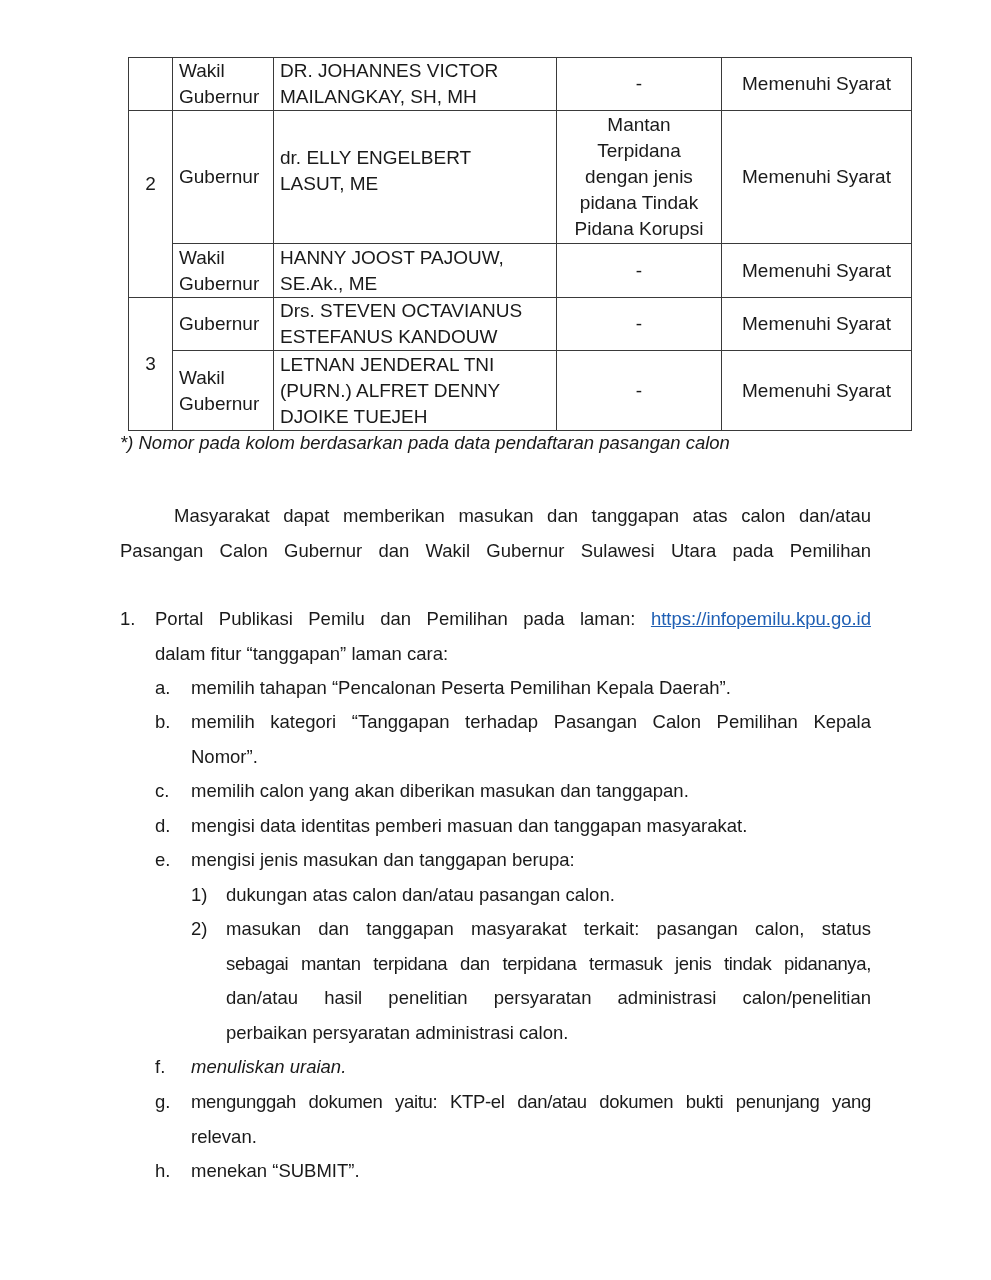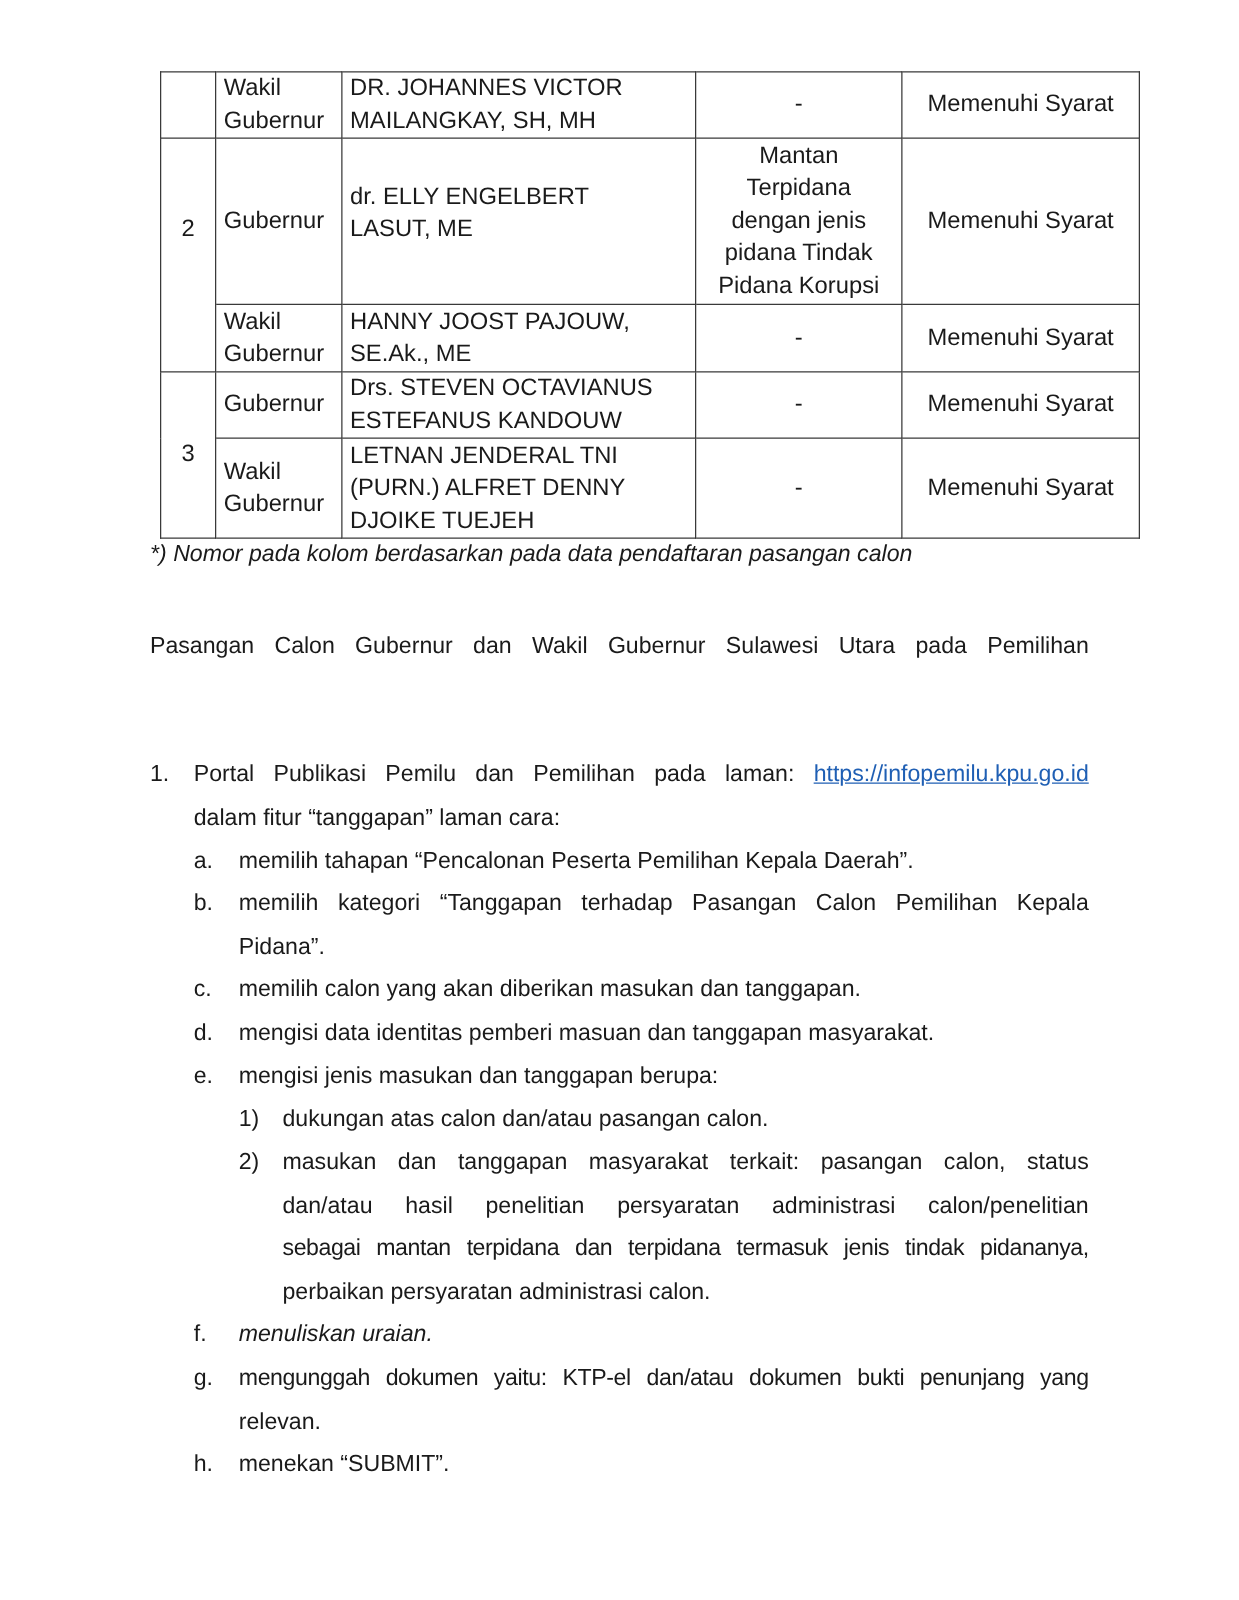--- a/index.html
+++ b/index.html
@@ -144,20 +144,21 @@
           <span class="line">-</span>
         </td>
         <td class="ket">Memenuhi Syarat</td>
       </tr>
     </tbody>
   </table>
 
   <div class="footnote">*) Nomor pada kolom berdasarkan pada data pendaftaran pasangan calon</div>
 
   <div class="body-text" style="top:499px;">
+    <span class="jline" style="padding-left:54px;">Masyarakat dapat memberikan masukan dan tanggapan atas calon dan/atau</span>
     <span class="jline">Pasangan Calon Gubernur dan Wakil Gubernur Sulawesi Utara pada Pemilihan</span>
   </div>
 
   <div class="item" style="left:120px; top:602px; width:751px; height:70px;">
     <span class="marker">1.</span>
     <div class="content" style="left:35px; width:716px;">
       <span class="jline">
         <span>Portal Publikasi Pemilu dan Pemilihan pada laman:</span>
         <a class="link" href="#">https://infopemilu.kpu.go.id</a>
       </span>
@@ -169,21 +170,21 @@
     <span class="marker">a.</span>
     <div class="content" style="left:36px; width:680px;">
       <span class="line">memilih tahapan “Pencalonan Peserta Pemilihan Kepala Daerah”.</span>
     </div>
   </div>
 
   <div class="item" style="left:155px; top:705px; width:716px;">
     <span class="marker">b.</span>
     <div class="content" style="left:36px; width:680px;">
       <span class="jline">memilih kategori “Tanggapan terhadap Pasangan Calon Pemilihan Kepala</span>
-      <span class="line">Pidana”.</span>
+      <span class="line">Nomor”.</span>
     </div>
   </div>
 
   <div class="item" style="left:155px; top:774px; width:716px;">
     <span class="marker">c.</span>
     <div class="content" style="left:36px; width:680px;">
       <span class="line">memilih calon yang akan diberikan masukan dan tanggapan.</span>
     </div>
   </div>
 
@@ -205,22 +206,22 @@
     <span class="marker">1)</span>
     <div class="content" style="left:35px; width:645px;">
       <span class="line">dukungan atas calon dan/atau pasangan calon.</span>
     </div>
   </div>
 
   <div class="item" style="left:191px; top:912px; width:680px;">
     <span class="marker">2)</span>
     <div class="content" style="left:35px; width:645px;">
       <span class="jline">masukan dan tanggapan masyarakat terkait: pasangan calon, status</span>
+      <span class="jline" style="letter-spacing:-0.35px;">sebagai mantan terpidana dan terpidana termasuk jenis tindak pidananya,</span>
       <span class="jline">dan/atau hasil penelitian persyaratan administrasi calon/penelitian</span>
-      <span class="jline" style="letter-spacing:-0.35px;">sebagai mantan terpidana dan terpidana termasuk jenis tindak pidananya,</span>
       <span class="line">perbaikan persyaratan administrasi calon.</span>
     </div>
   </div>
 
   <div class="item" style="left:155px; top:1050px; width:716px;">
     <span class="marker">f.</span>
     <div class="content" style="left:36px; width:680px;font-style:italic;">
       <span class="line">menuliskan uraian.</span>
     </div>
   </div>

